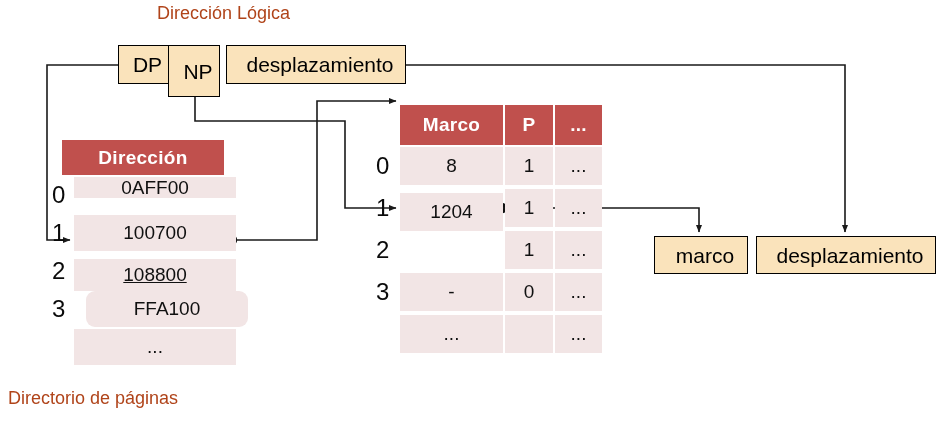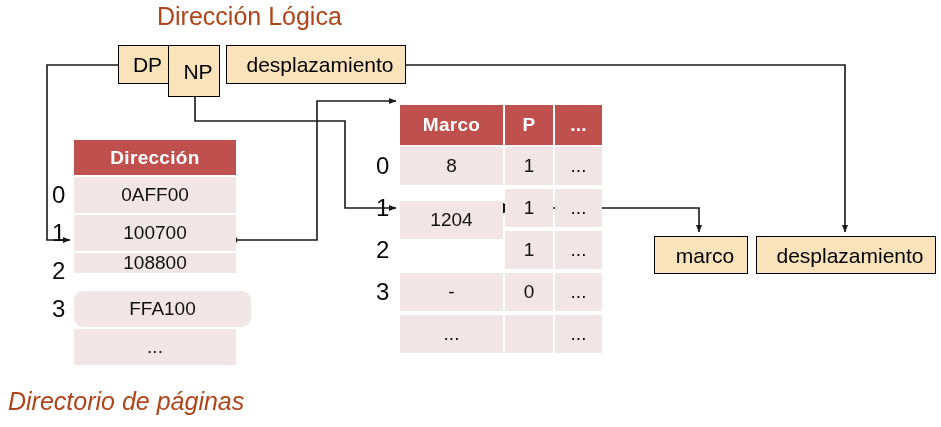--- a/index.html
+++ b/index.html
@@ -13,21 +13,21 @@
     height: 427px;
     background: #ffffff;
     font-family: "Liberation Sans", sans-serif;
     overflow: hidden;
   }
   .abs { position: absolute; }
 
   
   .title {
     color: #b0441a;
-    font-size: 25px;
+    font-size: 18px;
     font-family: "Liberation Sans", sans-serif;
     white-space: nowrap;
     line-height: 1;
   }
 
   
   .fieldbox {
     background: #fae3bb;
     border: 1.3px solid #000000;
     box-sizing: border-box;
@@ -106,49 +106,49 @@
   </svg>
 
   <div class="title abs" style="left:157px; top:4px;">Dirección Lógica</div>
 
   <div class="fieldbox abs" style="left:118px; top:45px; width:51px; height:39px;">DP</div>
 
   <div class="fieldbox abs" style="left:168px; top:45px; width:52px; height:52px;">NP</div>
 
   <div class="fieldbox abs" style="left:226px; top:45px; width:180px; height:39px;">desplazamiento</div>
 
-  <div class="thcell" style="left:74px; top:140px; width:162px; height:35px;">Dirección</div>
+  <div class="thcell" style="left:62px; top:140px; width:162px; height:35px;">Dirección</div>
 
   <div class="rowidx" style="left:52px; top:177px; width:22px; height:36px;">0</div>
-  <div class="tdcell" style="left:74px; top:177px; width:162px; height:36px;">0AFF00</div>
+  <div class="tdcell" style="left:74px; top:177px; width:162px; height:21px;">0AFF00</div>
 
   <div class="rowidx" style="left:52px; top:215px; width:22px; height:36px;">1</div>
   <div class="tdcell" style="left:74px; top:215px; width:162px; height:36px;">100700</div>
 
   <div class="rowidx" style="left:52px; top:253px; width:22px; height:36px;">2</div>
-  <div class="tdcell" style="left:74px; top:253px; width:162px; height:20px;">108800</div>
+  <div class="tdcell" style="left:74px; top:259px; width:162px; height:32px;text-decoration:underline;">108800</div>
 
   <div class="rowidx" style="left:52px; top:291px; width:22px; height:36px;">3</div>
-  <div class="tdcell" style="left:74px; top:291px; width:177px; height:36px;border-radius:9px;">FFA100</div>
+  <div class="tdcell" style="left:86px; top:291px; width:162px; height:36px;border-radius:9px;">FFA100</div>
 
   <div class="tdcell" style="left:74px; top:329px; width:162px; height:36px;">...</div>
 
-  <div class="title abs" style="left:8px; top:389px;font-style:italic;">Directorio de páginas</div>
+  <div class="title abs" style="left:8px; top:389px;">Directorio de páginas</div>
 
   <div class="thcell" style="left:400px; top:105px; width:103px; height:40px;">Marco</div>
   <div class="thcell" style="left:505px; top:105px; width:48px; height:40px;">P</div>
   <div class="thcell" style="left:555px; top:105px; width:47px; height:40px;">...</div>
 
   <div class="rowidx" style="left:376px; top:147px; width:22px; height:38px;">0</div>
   <div class="tdcell" style="left:400px; top:147px; width:103px; height:38px;">8</div>
   <div class="tdcell" style="left:505px; top:147px; width:48px; height:38px;">1</div>
   <div class="tdcell" style="left:555px; top:147px; width:47px; height:38px;">...</div>
 
   <div class="rowidx" style="left:376px; top:189px; width:22px; height:38px;">1</div>
-  <div class="tdcell" style="left:400px; top:201px; width:103px; height:38px;">1204</div>
+  <div class="tdcell" style="left:400px; top:193px; width:103px; height:38px;">1204</div>
   <div class="tdcell" style="left:505px; top:189px; width:48px; height:38px;">1</div>
   <div class="tdcell" style="left:555px; top:189px; width:47px; height:38px;">...</div>
 
   <div class="rowidx" style="left:376px; top:231px; width:22px; height:38px;">2</div>
   <div class="tdcell" style="left:505px; top:231px; width:48px; height:38px;">1</div>
   <div class="tdcell" style="left:555px; top:231px; width:47px; height:38px;">...</div>
 
   <div class="rowidx" style="left:376px; top:273px; width:22px; height:38px;">3</div>
   <div class="tdcell" style="left:400px; top:273px; width:103px; height:38px;">-</div>
   <div class="tdcell" style="left:505px; top:273px; width:48px; height:38px;">0</div>

